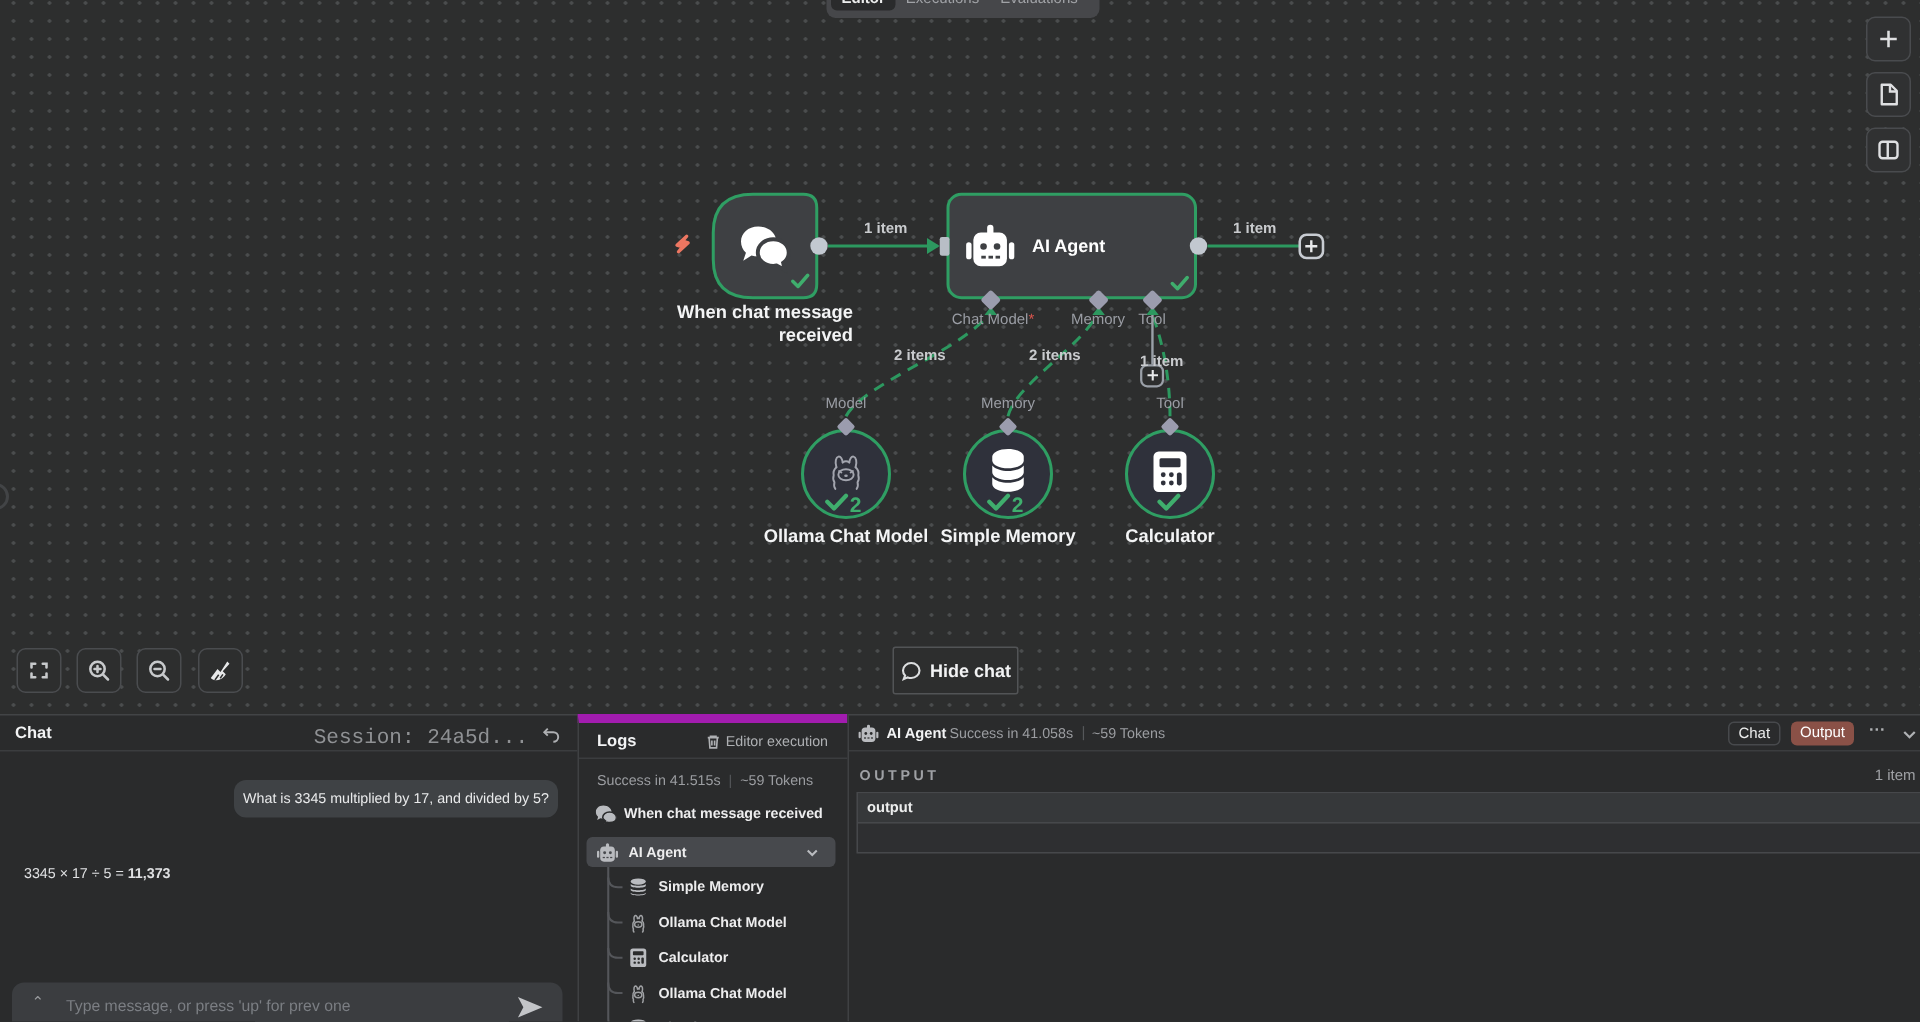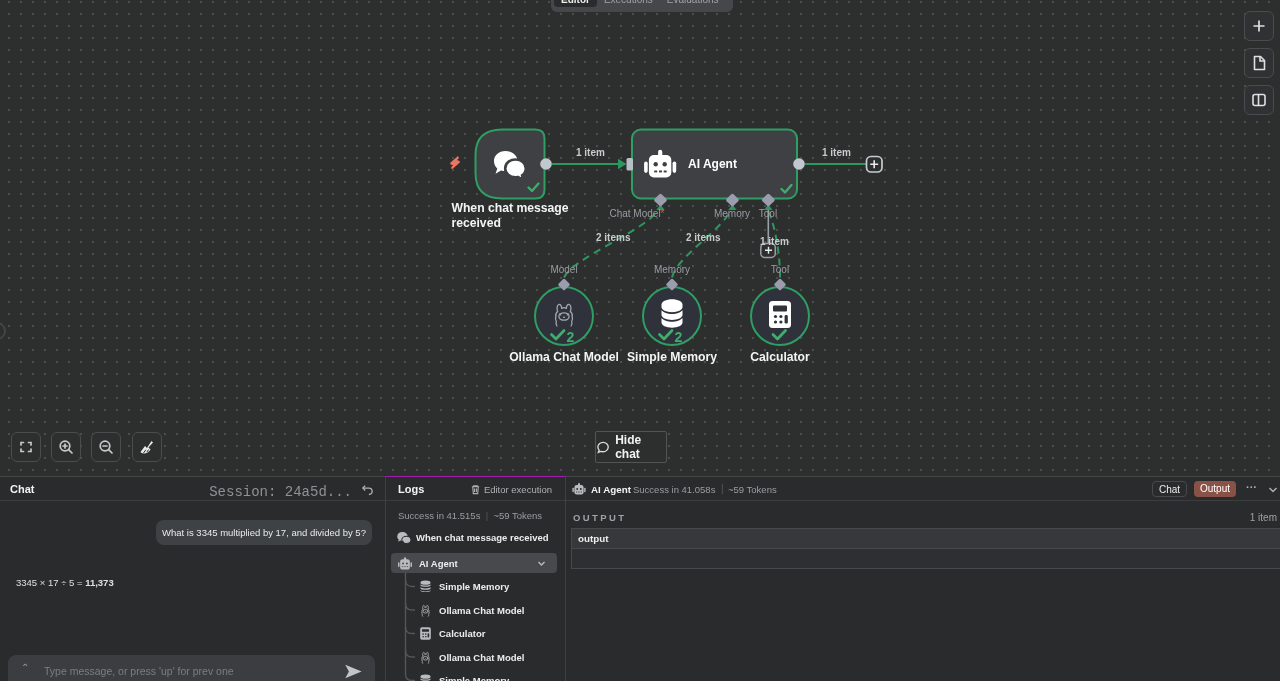--- a/index.html
+++ b/index.html
@@ -5,21 +5,21 @@
   * { margin:0; padding:0; box-sizing:border-box; }
   html,body { width:1280px; height:681px; overflow:hidden; background:#2d2e2e;
     font-family:"Liberation Sans", sans-serif; }
   .abs { position:absolute; }
   #stage { position:relative; width:1280px; height:681px; }
   #canvas { position:absolute; left:0; top:0; width:1280px; height:477px;
     background-color:#2d2e2e;
     background-image:radial-gradient(circle, #4b4d4e 1px, rgba(0,0,0,0) 1.4px);
     background-size:12px 12px; background-position:3px -4px; }
   .node-title { position:absolute; color:#f3f4f5; font-weight:bold; font-size:12.2px;
-    text-align:left; line-height:15px; white-space:nowrap; }
+    text-align:right; line-height:15px; white-space:nowrap; }
   .conn-label { position:absolute; color:#c9cbce; font-weight:bold; font-size:10px; }
   .port-label { position:absolute; color:#9a9da4; font-size:10px; text-align:center; }
   .panel { position:absolute; top:476px; height:205px; background:#2a2b2c; }
 </style>
 </head>
 <body>
 <div id="stage">
   <div id="canvas">
     <svg class="abs" style="left:0;top:0" width="1280" height="477" viewBox="0 0 1280 477" fill="none">
 
@@ -133,21 +133,21 @@
     <div class="node-title" style="left:564px; top:350px; transform:translateX(-50%);">Ollama Chat Model</div>
     <div class="node-title" style="left:672px; top:350px; transform:translateX(-50%);">Simple Memory</div>
     <div class="node-title" style="left:780px; top:350px; transform:translateX(-50%);">Calculator</div>
 
     <div class="conn-label" style="left:576px; top:147px;">1 item</div>
     <div class="conn-label" style="left:822px; top:147px;">1 item</div>
     <div class="conn-label" style="left:596px; top:232px;">2 items</div>
     <div class="conn-label" style="left:686px; top:232px;">2 items</div>
     <div class="conn-label" style="left:760px; top:236px;">1 item</div>
 
-    <div class="port-label" style="left:587px; top:208px; width:100px;text-align:center;">Chat Model<span style="color:#d7544d;">*</span></div>
+    <div class="port-label" style="left:612px; top:208px; width:100px;text-align:center;">Chat Model<span style="color:#d7544d;">*</span></div>
     <div class="port-label" style="left:682px; top:208px; width:100px;">Memory</div>
     <div class="port-label" style="left:738px; top:208px; width:60px;">Tool</div>
     <div class="port-label" style="left:514px; top:264px; width:100px;">Model</div>
     <div class="port-label" style="left:622px; top:264px; width:100px;">Memory</div>
     <div class="port-label" style="left:750px; top:264px; width:60px;">Tool</div>
 
     <div class="abs" style="left:551px; top:-19px; width:182px; height:31px; background:#46474a; border-radius:6px; display:flex; align-items:flex-end; padding:0 3px 5px 3px; box-sizing:border-box;">
       <div style="background:#2a2b2c; border-radius:4px; padding:4px 7px 2px 7px; color:#eceded; font-size:10px; font-weight:bold;">Editor</div>
       <div style="padding:4px 7px 2px 7px; color:#a0a2a6; font-size:10px;">Executions</div>
       <div style="padding:4px 7px 2px 7px; color:#a0a2a6; font-size:10px;">Evaluations</div>
@@ -188,21 +188,21 @@
           <path d="M16.6 16.6 L20 20 M11 13 L15 13"></path>
         </svg>
     </div>
     <div class="abs" style="left:131.5px; top:432px; width:30px; height:30px; border:1px solid #4a4c4f; border-radius:6px; background:#2d2e2e;">
       <svg width="28" height="28" viewBox="0 0 28 28">
           <path d="M18.5 8 L20 9.5 L15.5 14.5 L17.5 16.5 C17.5 16.5 15 21 10.5 20.5 C8.5 20.3 7.5 19 7.5 19 L12 13 L14 15 Z" fill="#e8e9ea"></path>
           <path d="M10.3 20.3 L12.8 16.8 M13.8 19.2 L15.6 16.6" stroke="#2d2e2e" stroke-width="1"></path>
         </svg>
     </div>
 
-    <div class="abs" style="left:595px; top:431px; width:72px; height:32px; border:1px solid #525456; border-radius:2px; background:#2d2e2e; display:flex; align-items:center; justify-content:center; gap:5px;">
+    <div class="abs" style="left:595px; top:431px; width:84px; height:32px; border:1px solid #525456; border-radius:2px; background:#2d2e2e; display:flex; align-items:center; justify-content:center; gap:5px;">
       <svg width="15" height="15" viewBox="0 0 15 15" fill="none">
           <path d="M7.5 2 C10.5 2 13 4.2 13 7 C13 9.8 10.5 12 7.5 12 C6.7 12 5.9 11.85 5.2 11.6 L2.5 12.7 L3.4 10.3 C2.5 9.4 2 8.25 2 7 C2 4.2 4.5 2 7.5 2 Z" stroke="#dcdedf" stroke-width="1.4"></path>
         </svg>
       <span style="color:#f2f3f4; font-weight:bold; font-size:12px;">Hide chat</span>
     </div>
 
   </div>
 
   <div class="panel" style="left:0; width:385px; border-top:1px solid #424446;">
     <div style="position:absolute; top:0; left:0; right:0; height:24px; border-bottom:1px solid #3b3d3f;">
@@ -218,21 +218,21 @@
     <div style="position:absolute; left:8px; top:178px; width:367px; height:40px; background:#3b3d40; border-radius:8px;">
       <span style="position:absolute; left:13px; top:7px; color:#9b9da0; font-size:10px;">⌃</span>
       <span style="position:absolute; left:13px; top:20px; color:#9b9da0; font-size:10px;">⌄</span>
       <span style="position:absolute; left:36px; top:10px; color:#7b7e83; font-size:10.5px;">Type message, or press 'up' for prev one</span>
       <svg style="position:absolute; right:12px; top:6px;" width="20" height="20" viewBox="0 0 22 22">
           <path d="M2.5 4 L20.5 11.5 L2.5 19 L6.5 11.5 Z" fill="#c3c5c8"></path>
         </svg>
     </div>
   </div>
 
-  <div class="panel" style="left:385px; width:180px; border-top:1px solid #a21caf; border-left:1px solid #3f4143;">
+  <div class="panel" style="left:385px; width:180px; border-top:6px solid #a21caf; border-left:1px solid #3f4143;">
     <div style="position:absolute; top:0; left:0; right:0; height:24px; border-bottom:1px solid #3b3d3f;">
       <span style="position:absolute; left:12px; top:6px; color:#f2f3f4; font-weight:bold; font-size:11px;">Logs</span>
       <svg style="position:absolute; right:84px; top:7px;" width="11" height="11" viewBox="0 0 12 12" fill="none" stroke="#aeb0b3" stroke-width="1.2">
           <path d="M2 3 L10 3 M4 3 L4 2 L8 2 L8 3 M3 3 L3.6 10.5 L8.4 10.5 L9 3 M5 5 L5 8.7 M7 5 L7 8.7"></path>
         </svg>
       <span style="position:absolute; right:13px; top:7px; color:#aeb0b3; font-size:9.5px;">Editor execution</span>
     </div>
     <div style="position:absolute; left:12px; top:33px; color:#9b9da1; font-size:9.5px;">Success in 41.515s&nbsp; <span style="color:#55575a;">|</span>&nbsp; ~59 Tokens</div>
 
     <div style="position:absolute; left:11px; top:50px; height:20px; display:flex; align-items:center; gap:5px;">

